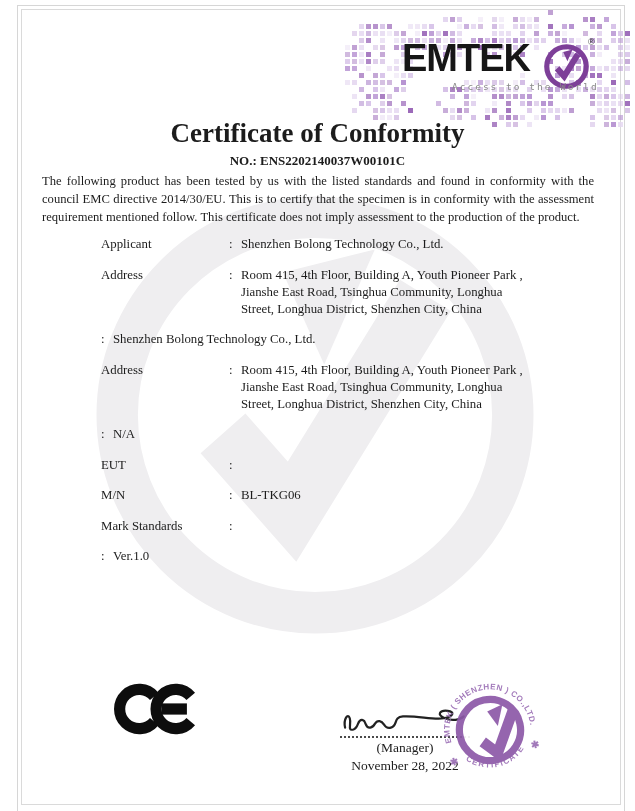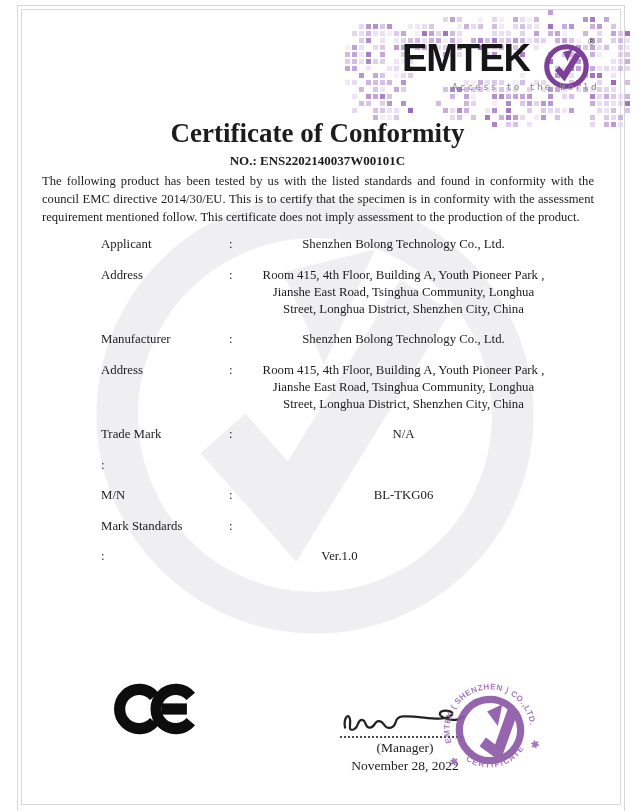--- a/index.html
+++ b/index.html
@@ -31,21 +31,21 @@
   .watermark{left:85px;top:185px;width:460px;height:460px;z-index:0;color:#efeef0;}
   
   .cert-title{left:0;right:0;top:118px;text-align:center;font-size:27px;font-weight:bold;z-index:2;}
   .cert-no{left:0;right:0;top:153px;text-align:center;font-size:13px;font-weight:bold;z-index:2;}
   .intro{left:42px;width:552px;top:172px;font-size:12.6px;line-height:18px;text-align:justify;z-index:2;}
   
   .fields{left:101px;top:236px;width:465px;font-size:12.8px;line-height:17px;z-index:2;}
   .frow{display:flex;margin-bottom:13.5px;}
   .frow .lbl{width:128px;flex:none;}
   .frow .sep{width:12px;flex:none;}
-  .frow .val{flex:1;white-space:pre-line;text-align:center;}
+  .frow .val{flex:1;white-space:pre-line;}
   .frow.last{margin-top:10px;}
   
   .ce-mark{left:114px;top:681px;width:86px;height:56px;z-index:2;color:#0d0d0d;}
   .signature{left:335px;top:694px;width:135px;height:42px;z-index:2;}
   .sig-line{left:340px;top:726px;width:130px;height:10px;border-bottom:2px dotted #4a4a4a;z-index:2;}
   .sig-role{left:340px;top:740px;width:130px;text-align:center;font-size:13.5px;z-index:2;}
   .sig-date{left:336px;top:758px;width:138px;text-align:center;font-size:13.5px;z-index:2;}
   .seal{left:436px;top:676px;width:108px;height:108px;z-index:3;opacity:.92;}
   .seal text{font-family:"Liberation Sans",sans-serif;font-weight:bold;}
   svg{display:block;}
@@ -433,37 +433,36 @@
     <span class="val">Shenzhen Bolong Technology Co., Ltd.</span>
   </div>
   <div class="frow">
     <span class="lbl">Address</span>
     <span class="sep">:</span>
     <span class="val">Room 415, 4th Floor, Building A, Youth Pioneer Park ,
 Jianshe East Road, Tsinghua Community, Longhua
 Street, Longhua District, Shenzhen City, China</span>
   </div>
   <div class="frow">
-    <span class="lbl">Manufacturer</span>
     <span class="sep">:</span>
     <span class="val">Shenzhen Bolong Technology Co., Ltd.</span>
   </div>
   <div class="frow">
     <span class="lbl">Address</span>
     <span class="sep">:</span>
     <span class="val">Room 415, 4th Floor, Building A, Youth Pioneer Park ,
 Jianshe East Road, Tsinghua Community, Longhua
 Street, Longhua District, Shenzhen City, China</span>
   </div>
   <div class="frow">
-    <span class="lbl">Trade Mark</span>
     <span class="sep">:</span>
     <span class="val">N/A</span>
   </div>
   <div class="frow">
+    <span class="lbl">EUT</span>
     <span class="sep">:</span>
   </div>
   <div class="frow">
     <span class="lbl">M/N</span>
     <span class="sep">:</span>
     <span class="val">BL-TKG06</span>
   </div>
   <div class="frow">
     <span class="lbl">Mark Standards</span>
     <span class="sep">:</span>

